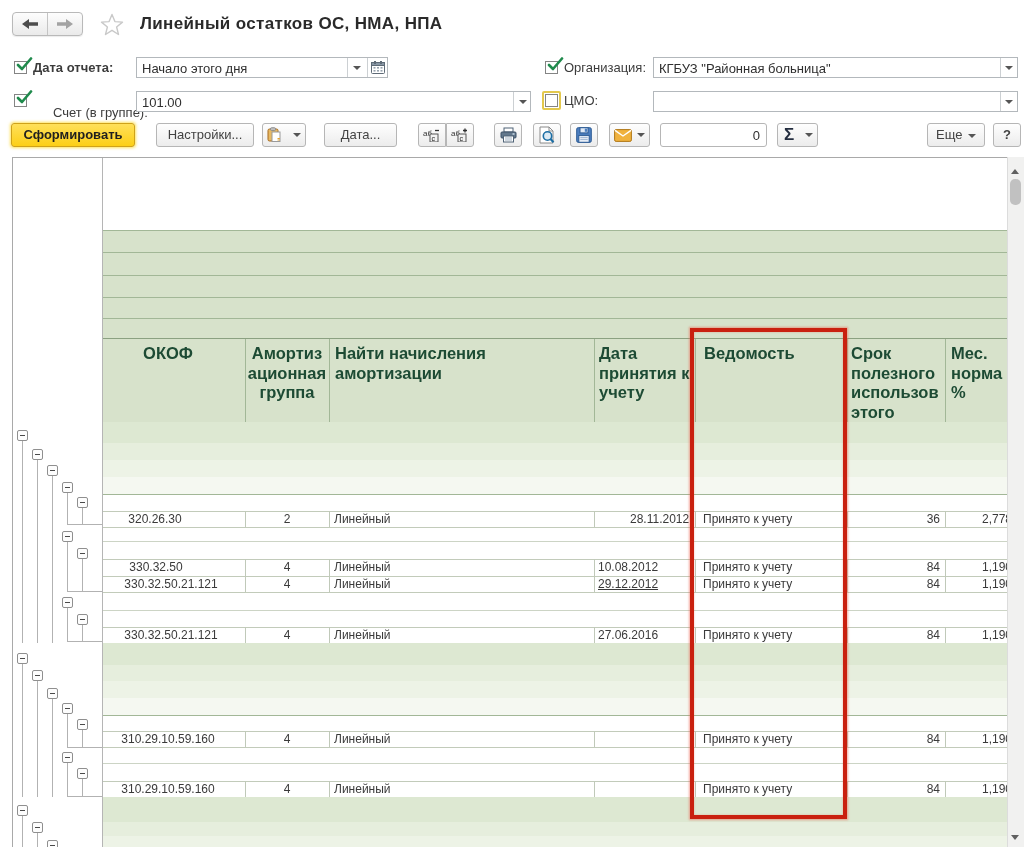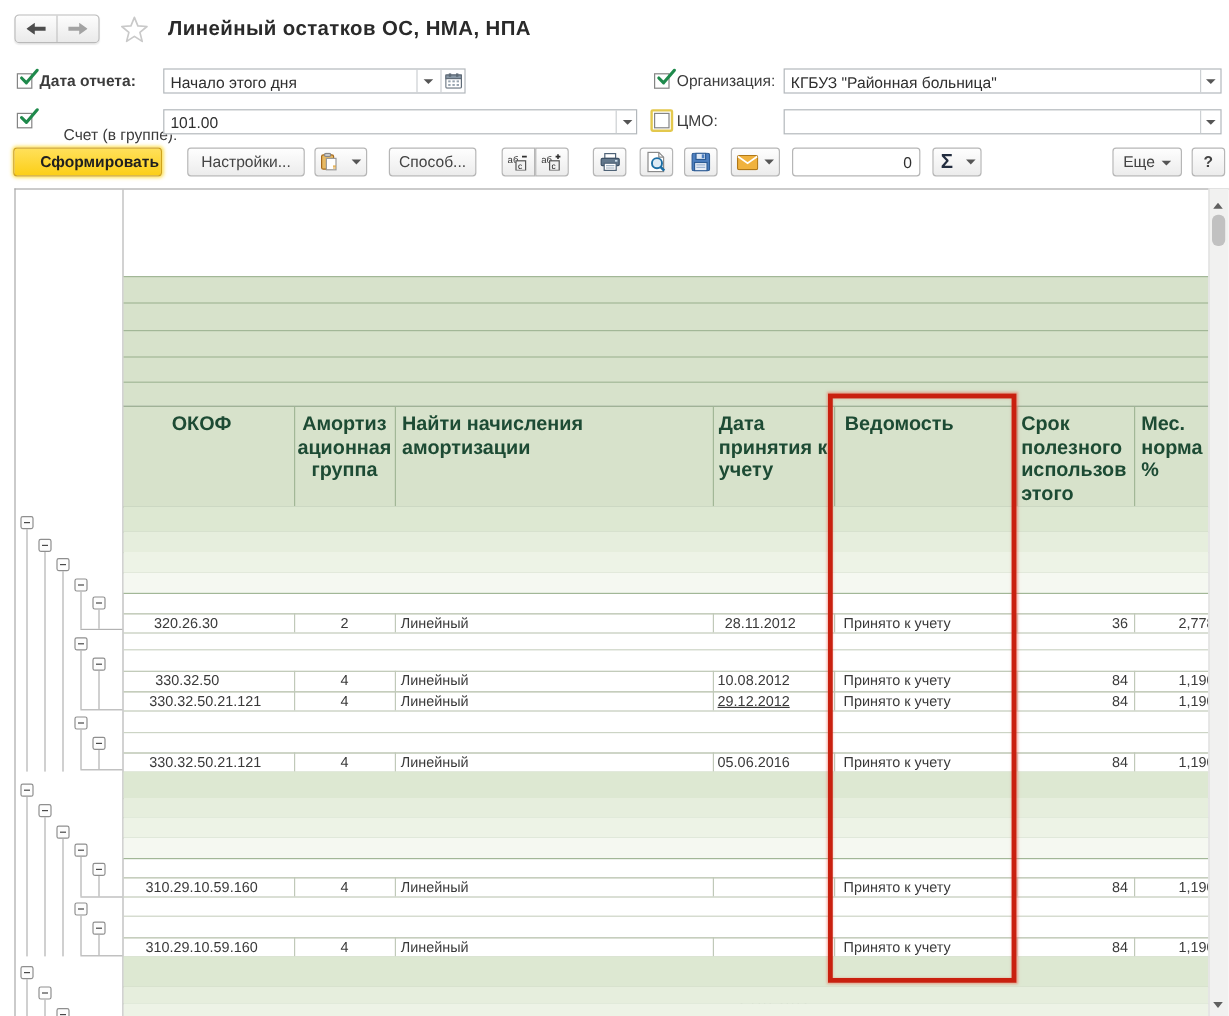--- a/index.html
+++ b/index.html
@@ -79,31 +79,31 @@
 <div class="vl" style="left:513px;top:92px;height:19px;background:#ccd0d3;"></div>
 <div class="arr" style="left:519px;top:100px;"></div>
 <div class="abs" style="left:542px;top:91px;width:19px;height:19px;border:2px solid #e3c84d;border-radius:2px;box-sizing:border-box;"></div>
 <div class="cb" style="left:545px;top:94px;"></div>
 <div class="lab" style="left:564px;top:93px;">ЦМО:</div>
 <div class="inp" style="left:653px;top:91px;width:365px;"></div>
 <div class="vl" style="left:1000px;top:92px;height:19px;background:#ccd0d3;"></div>
 <div class="arr" style="left:1005px;top:100px;"></div>
 
 <div class="abs" style="left:11px;top:123px;width:124px;height:24px;border:1px solid #cfa21a;border-radius:3px;background:linear-gradient(#ffe05a,#fccf17);box-sizing:border-box;box-shadow:0 0 3px 1px rgba(252,216,40,0.75);"></div>
-<div class="abs" style="left:11px;top:127px;width:144px;text-align:center;font-size:13px;font-weight:bold;color:#1f1f1f;">Сформировать</div>
+<div class="abs" style="left:11px;top:127px;width:124px;text-align:center;font-size:13px;font-weight:bold;color:#1f1f1f;">Сформировать</div>
 <div class="btn" style="left:156px;top:123px;width:98px;line-height:22px;">Настройки...</div>
 <div class="ibtn" style="left:262px;top:123px;width:44px;"></div>
 <svg class="abs" style="left:267px;top:127px;" width="17" height="16" viewBox="0 0 17 16">
  <rect x="1" y="2" width="10" height="12" rx="1.5" fill="#e8ba64" stroke="#a5691c"></rect>
  <rect x="3.5" y="0.8" width="5" height="2.6" rx="1" fill="#c8c8c8" stroke="#888"></rect>
  <rect x="5" y="5" width="8" height="9.5" fill="#fff" stroke="#9a9a9a"></rect>
  <path d="M10.5 11.5 l2.4 0 M10.5 13 l2.4 0" stroke="#e0a030" stroke-width="1"></path>
 </svg>
 <div class="arr" style="left:293px;top:133px;"></div>
-<div class="btn" style="left:324px;top:123px;width:73px;line-height:22px;">Способ...</div>
+<div class="btn" style="left:324px;top:123px;width:73px;line-height:22px;">Дата...</div>
 <div class="ibtn" style="left:418px;top:123px;width:28px;border-top-right-radius:0;border-bottom-right-radius:0;"></div>
 <div class="ibtn" style="left:446px;top:123px;width:28px;border-top-left-radius:0;border-bottom-left-radius:0;"></div>
 
 <svg class="abs" style="left:423px;top:128px;" width="17" height="14" viewBox="0 0 17 14">
  <text x="0" y="8" font-size="8" font-family="Liberation Sans" fill="#333">аб</text>
  <rect x="7" y="6" width="8" height="8" fill="#f2f2f2" stroke="#555"></rect>
  <text x="8.6" y="12.6" font-size="7" font-family="Liberation Sans" fill="#111">с</text>
  <path d="M12 2.5 l4 0" stroke="#2f2f2f" stroke-width="1.3"></path>
   </svg>
 <svg class="abs" style="left:451px;top:128px;" width="17" height="14" viewBox="0 0 17 14">
@@ -196,21 +196,21 @@
 <div class="hl" style="left:103px;top:527px;width:904px;background:#c2cbba;"></div>
 <div class="vl" style="left:245px;top:511px;height:16px;background:#c0c9b9;"></div>
 <div class="vl" style="left:329px;top:511px;height:16px;background:#c0c9b9;"></div>
 <div class="vl" style="left:594px;top:511px;height:16px;background:#c0c9b9;"></div>
 <div class="vl" style="left:695px;top:511px;height:16px;background:#c0c9b9;"></div>
 <div class="vl" style="left:847px;top:511px;height:16px;background:#c0c9b9;"></div>
 <div class="vl" style="left:945px;top:511px;height:16px;background:#c0c9b9;"></div>
 <div class="dtx" style="left:155px;top:511px;transform:translateX(-50%);">320.26.30</div>
 <div class="dtx" style="left:287px;top:511px;transform:translateX(-50%);">2</div>
 <div class="dtx" style="left:334px;top:511px;">Линейный</div>
-<div class="dtx" style="left:604px;top:511px;">28.11.2012</div>
+<div class="dtx" style="left:630px;top:511px;">28.11.2012</div>
 <div class="dtx" style="left:703px;top:511px;">Принято к учету</div>
 <div class="dtx" style="left:845px;top:511px;width:95px;text-align:right;">36</div>
 <div class="abs" style="left:982px;top:511px;width:25px;overflow:hidden;font-size:12px;color:#3a3a3a;line-height:16px;">2,778</div>
 <div class="hl" style="left:103px;top:541px;width:904px;background:#ccd4c5;"></div>
 <div class="hl" style="left:103px;top:559px;width:904px;background:#ccd4c5;"></div>
 <div class="hl" style="left:103px;top:559px;width:904px;background:#c2cbba;"></div>
 <div class="hl" style="left:103px;top:576px;width:904px;background:#c2cbba;"></div>
 <div class="vl" style="left:245px;top:559px;height:17px;background:#c0c9b9;"></div>
 <div class="vl" style="left:329px;top:559px;height:17px;background:#c0c9b9;"></div>
 <div class="vl" style="left:594px;top:559px;height:17px;background:#c0c9b9;"></div>
@@ -245,21 +245,21 @@
 <div class="hl" style="left:103px;top:643px;width:904px;background:#c2cbba;"></div>
 <div class="vl" style="left:245px;top:627px;height:16px;background:#c0c9b9;"></div>
 <div class="vl" style="left:329px;top:627px;height:16px;background:#c0c9b9;"></div>
 <div class="vl" style="left:594px;top:627px;height:16px;background:#c0c9b9;"></div>
 <div class="vl" style="left:695px;top:627px;height:16px;background:#c0c9b9;"></div>
 <div class="vl" style="left:847px;top:627px;height:16px;background:#c0c9b9;"></div>
 <div class="vl" style="left:945px;top:627px;height:16px;background:#c0c9b9;"></div>
 <div class="dtx" style="left:171px;top:627px;transform:translateX(-50%);">330.32.50.21.121</div>
 <div class="dtx" style="left:287px;top:627px;transform:translateX(-50%);">4</div>
 <div class="dtx" style="left:334px;top:627px;">Линейный</div>
-<div class="dtx" style="left:598px;top:627px;">05.06.2016</div>
+<div class="dtx" style="left:598px;top:627px;">27.06.2016</div>
 <div class="dtx" style="left:703px;top:627px;">Принято к учету</div>
 <div class="dtx" style="left:845px;top:627px;width:95px;text-align:right;">84</div>
 <div class="abs" style="left:982px;top:627px;width:25px;overflow:hidden;font-size:12px;color:#3a3a3a;line-height:16px;">1,190</div>
 <div class="abs" style="left:103px;top:643px;width:904px;height:22px;background:#dde8d2;"></div>
 <div class="hl" style="left:103px;top:665px;width:904px;background:#a2b797;"></div>
 <div class="abs" style="left:103px;top:665px;width:904px;height:16px;background:#e6eedd;"></div>
 <div class="hl" style="left:103px;top:681px;width:904px;background:#a2b797;"></div>
 <div class="abs" style="left:103px;top:681px;width:904px;height:17px;background:#edf3e6;"></div>
 <div class="hl" style="left:103px;top:698px;width:904px;background:#a2b797;"></div>
 <div class="abs" style="left:103px;top:698px;width:904px;height:17px;background:#f5f8f1;"></div>

